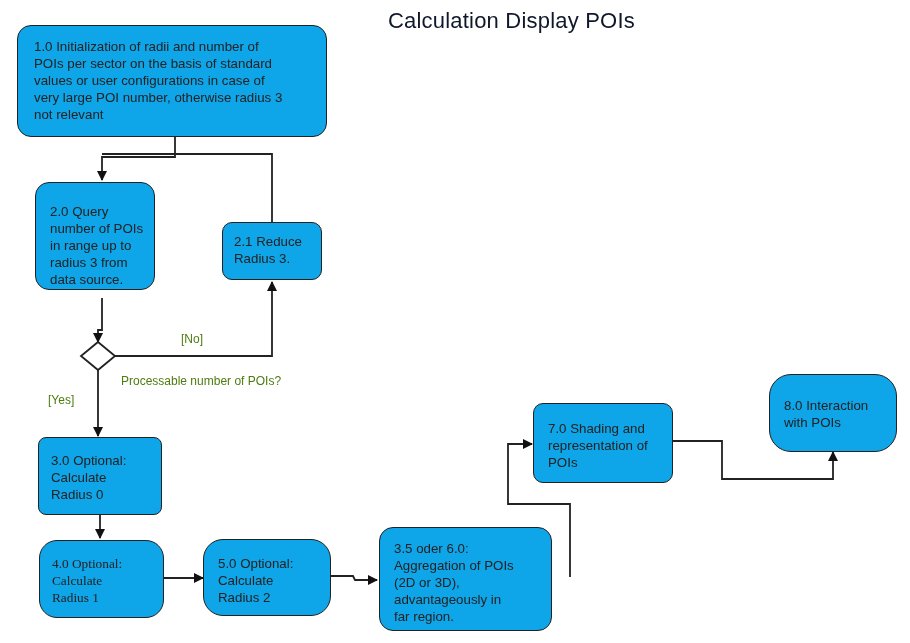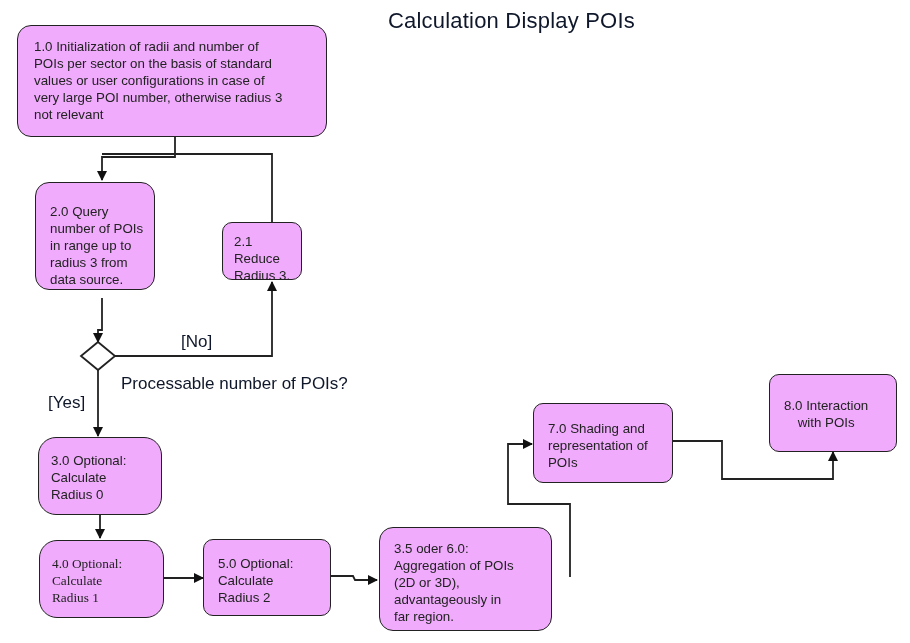--- a/index.html
+++ b/index.html
@@ -1,23 +1,23 @@
 <!DOCTYPE html>
 <html><head>
 <meta charset="utf-8">
 <style>
   html, body { margin: 0; padding: 0; background: #ffffff; }
   body { width: 910px; height: 643px; position: relative; overflow: hidden;
          font-family: "Liberation Sans", sans-serif; color: #1a1a1a; }
   #diagram-svg { position: absolute; left: 0; top: 0; }
   .title { position: absolute; left: 388px; top: 8px; font-size: 22px; color: #0f172a; letter-spacing: 0.2px; }
   .node { position: absolute; box-sizing: border-box; border: 1.6px solid #222; border-radius: 14px;
-          background: #f0abfc; font-size: 13.3px; line-height: 17px; color: #222; padding: 0; }
+          background: #0ea5e9; font-size: 13.3px; line-height: 17px; color: #222; padding: 0; }
   .node span { position: absolute; white-space: pre-line; }
-  .label { position: absolute; font-size: 17px; color: #0f172a; white-space: nowrap; }
+  .label { position: absolute; font-size: 12px; color: #4d7c0f; white-space: nowrap; }
 </style>
 </head>
 <body>
 
 <svg id="diagram-svg" width="910" height="643" viewBox="0 0 910 643">
   <defs>
     <marker id="arr" markerWidth="10" markerHeight="10" refX="9" refY="5" orient="auto" markerUnits="userSpaceOnUse">
       <path d="M0,0 L10,5 L0,10 z" fill="#111"></path>
     </marker>
   </defs>
@@ -58,57 +58,57 @@
 </div>
 
 <div class="node" style="left:35px;top:182px;width:120px;height:108px;">
   <span style="left:14px;top:20px;">2.0 Query
 number of POIs
 in range up to
 radius 3 from
 data source.</span>
 </div>
 
-<div class="node" style="left:222px;top:222px;width:80px;height:58px;border-radius:10px;">
+<div class="node" style="left:222px;top:222px;width:100px;height:58px;border-radius:10px;">
   <span style="left:11px;top:10px;">2.1 Reduce
 Radius 3.</span>
 </div>
 
 <div class="label" style="left:181px;top:332px;">[No]</div>
 <div class="label" style="left:121px;top:374px;">Processable number of POIs?</div>
 <div class="label" style="left:48px;top:393px;">[Yes]</div>
 
-<div class="node" style="left:38px;top:437px;width:124px;height:78px;border-radius:18px;">
+<div class="node" style="left:38px;top:437px;width:124px;height:78px;border-radius:8px;">
   <span style="left:12px;top:14px;">3.0 Optional:
 Calculate
 Radius 0</span>
 </div>
 
 <div class="node" style="left:39px;top:540px;width:125px;height:78px;border-radius:18px;font-family:Liberation Serif, serif;">
   <span style="left:12px;top:14px;">4.0 Optional:
 Calculate
 Radius 1</span>
 </div>
 
-<div class="node" style="left:203px;top:539px;width:128px;height:77px;border-radius:10px;">
+<div class="node" style="left:203px;top:539px;width:128px;height:77px;border-radius:20px;">
   <span style="left:14px;top:15px;">5.0 Optional:
 Calculate
 Radius 2</span>
 </div>
 
 <div class="node" style="left:379px;top:527px;width:173px;height:104px;">
   <span style="left:14px;top:12px;">3.5 oder 6.0:
 Aggregation of POIs
 (2D or 3D),
 advantageously in
 far region.</span>
 </div>
 
 <div class="node" style="left:533px;top:403px;width:140px;height:80px;border-radius:10px;padding-left:32px;">
   <span style="left:14px;top:16px;">7.0 Shading and
 representation of
 POIs</span>
 </div>
 
-<div class="node" style="left:769px;top:374px;width:128px;height:78px;border-radius:10px;text-align:center;">
+<div class="node" style="left:769px;top:374px;width:128px;height:78px;border-radius:22px;">
   <span style="left:14px;top:22px;">8.0 Interaction
 with POIs</span>
 </div>
 
 </body></html>

